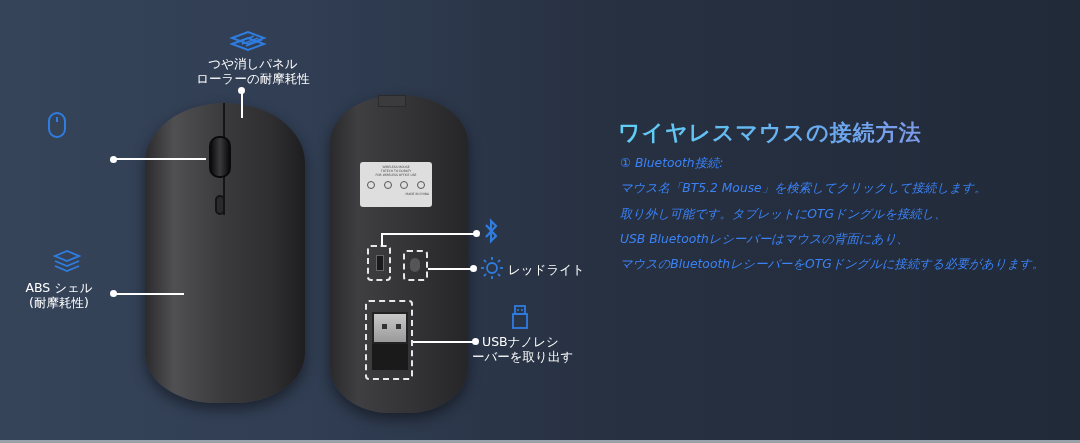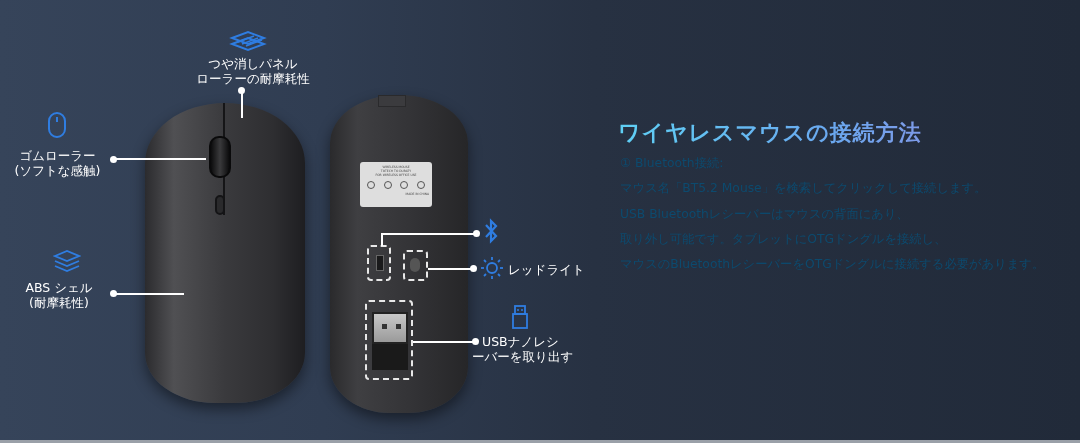--- a/index.html
+++ b/index.html
@@ -68,21 +68,21 @@
     .callout { position: absolute; font-size: 12.5px; line-height: 15px; color: #ffffff; text-align: center; }
     .callout.left { text-align: left; }
     .icon { position: absolute; }
 
     .title {
       position: absolute; left: 618px; top: 90px; font-size: 22px; font-weight: bold; letter-spacing: 1px;
       background: linear-gradient(90deg, #5fd0f5, #6aa8ef 70%, #7d9ae8);
       -webkit-background-clip: text; background-clip: text; color: transparent; margin-top: 28px;
     }
     .body-text { position: absolute; left: 620px; top: 151px; width: 460px; }
-    .body-text p { font-size: 12.3px; line-height: 25.3px; color: #0c4a6e; white-space: nowrap; }
+    .body-text p { font-size: 12.3px; line-height: 25.3px; color: #3b82f6; white-space: nowrap; font-style: italic; }
   </style>
 </head>
 <body>
 
 <div class="canvas">
 
   <div class="mouse-front">
     <div class="split"></div>
     <div class="wheel"></div>
     <div class="dpi"></div>
@@ -124,24 +124,20 @@
     <div>つや消しパネル</div>
     <div>ローラーの耐摩耗性</div>
   </div>
   <div class="dot" style="left:238px;top:87px"></div>
   <div class="line" style="left:241px;top:90px;width:2px;height:28px"></div>
 
   <svg class="icon" style="left:47px;top:111px" width="20" height="28" viewBox="0 0 20 28">
     <rect x="2" y="2" width="16" height="24" rx="8" fill="none" stroke="#2f7de1" stroke-width="2"></rect>
     <line x1="10" y1="6" x2="10" y2="11" stroke="#2f7de1" stroke-width="2"></line>
   </svg>
-  <div class="callout" style="left:5px;top:148px;width:105px">
-    <div>ゴムローラー</div>
-    <div>(ソフトな感触)</div>
-  </div>
   <div class="dot" style="left:110px;top:156px"></div>
   <div class="line" style="left:114px;top:158px;width:92px;height:2px"></div>
 
   <svg class="icon" style="left:53px;top:250px" width="28" height="22" viewBox="0 0 28 22">
     <path d="M2 6 L14 1 L26 6 L14 11 Z" fill="none" stroke="#2f7de1" stroke-width="1.8"></path>
     <path d="M2 11 L14 16 L26 11" fill="none" stroke="#2f7de1" stroke-width="1.8"></path>
     <path d="M2 16 L14 21 L26 16" fill="none" stroke="#2f7de1" stroke-width="1.8"></path>
   </svg>
   <div class="callout" style="left:14px;top:280px;width:90px">
     <div>ABS シェル</div>
@@ -188,19 +184,19 @@
     <div>USBナノレシ</div>
   </div>
   <div class="callout left" style="left:472px;top:349px;width:120px">
     <div>ーバーを取り出す</div>
   </div>
 
   <div class="title">ワイヤレスマウスの接続方法</div>
   <div class="body-text">
     <p>① Bluetooth接続:</p>
     <p>マウス名「BT5.2 Mouse」を検索してクリックして接続します。</p>
+    <p>取り外し可能です。タブレットにOTGドングルを接続し、</p>
     <p>USB Bluetoothレシーバーはマウスの背面にあり、</p>
-    <p>取り外し可能です。タブレットにOTGドングルを接続し、</p>
     <p>マウスのBluetoothレシーバーをOTGドングルに接続する必要があります。</p>
   </div>
 
   <div class="bottom-bar"></div>
 </div>
 
 </body></html>

